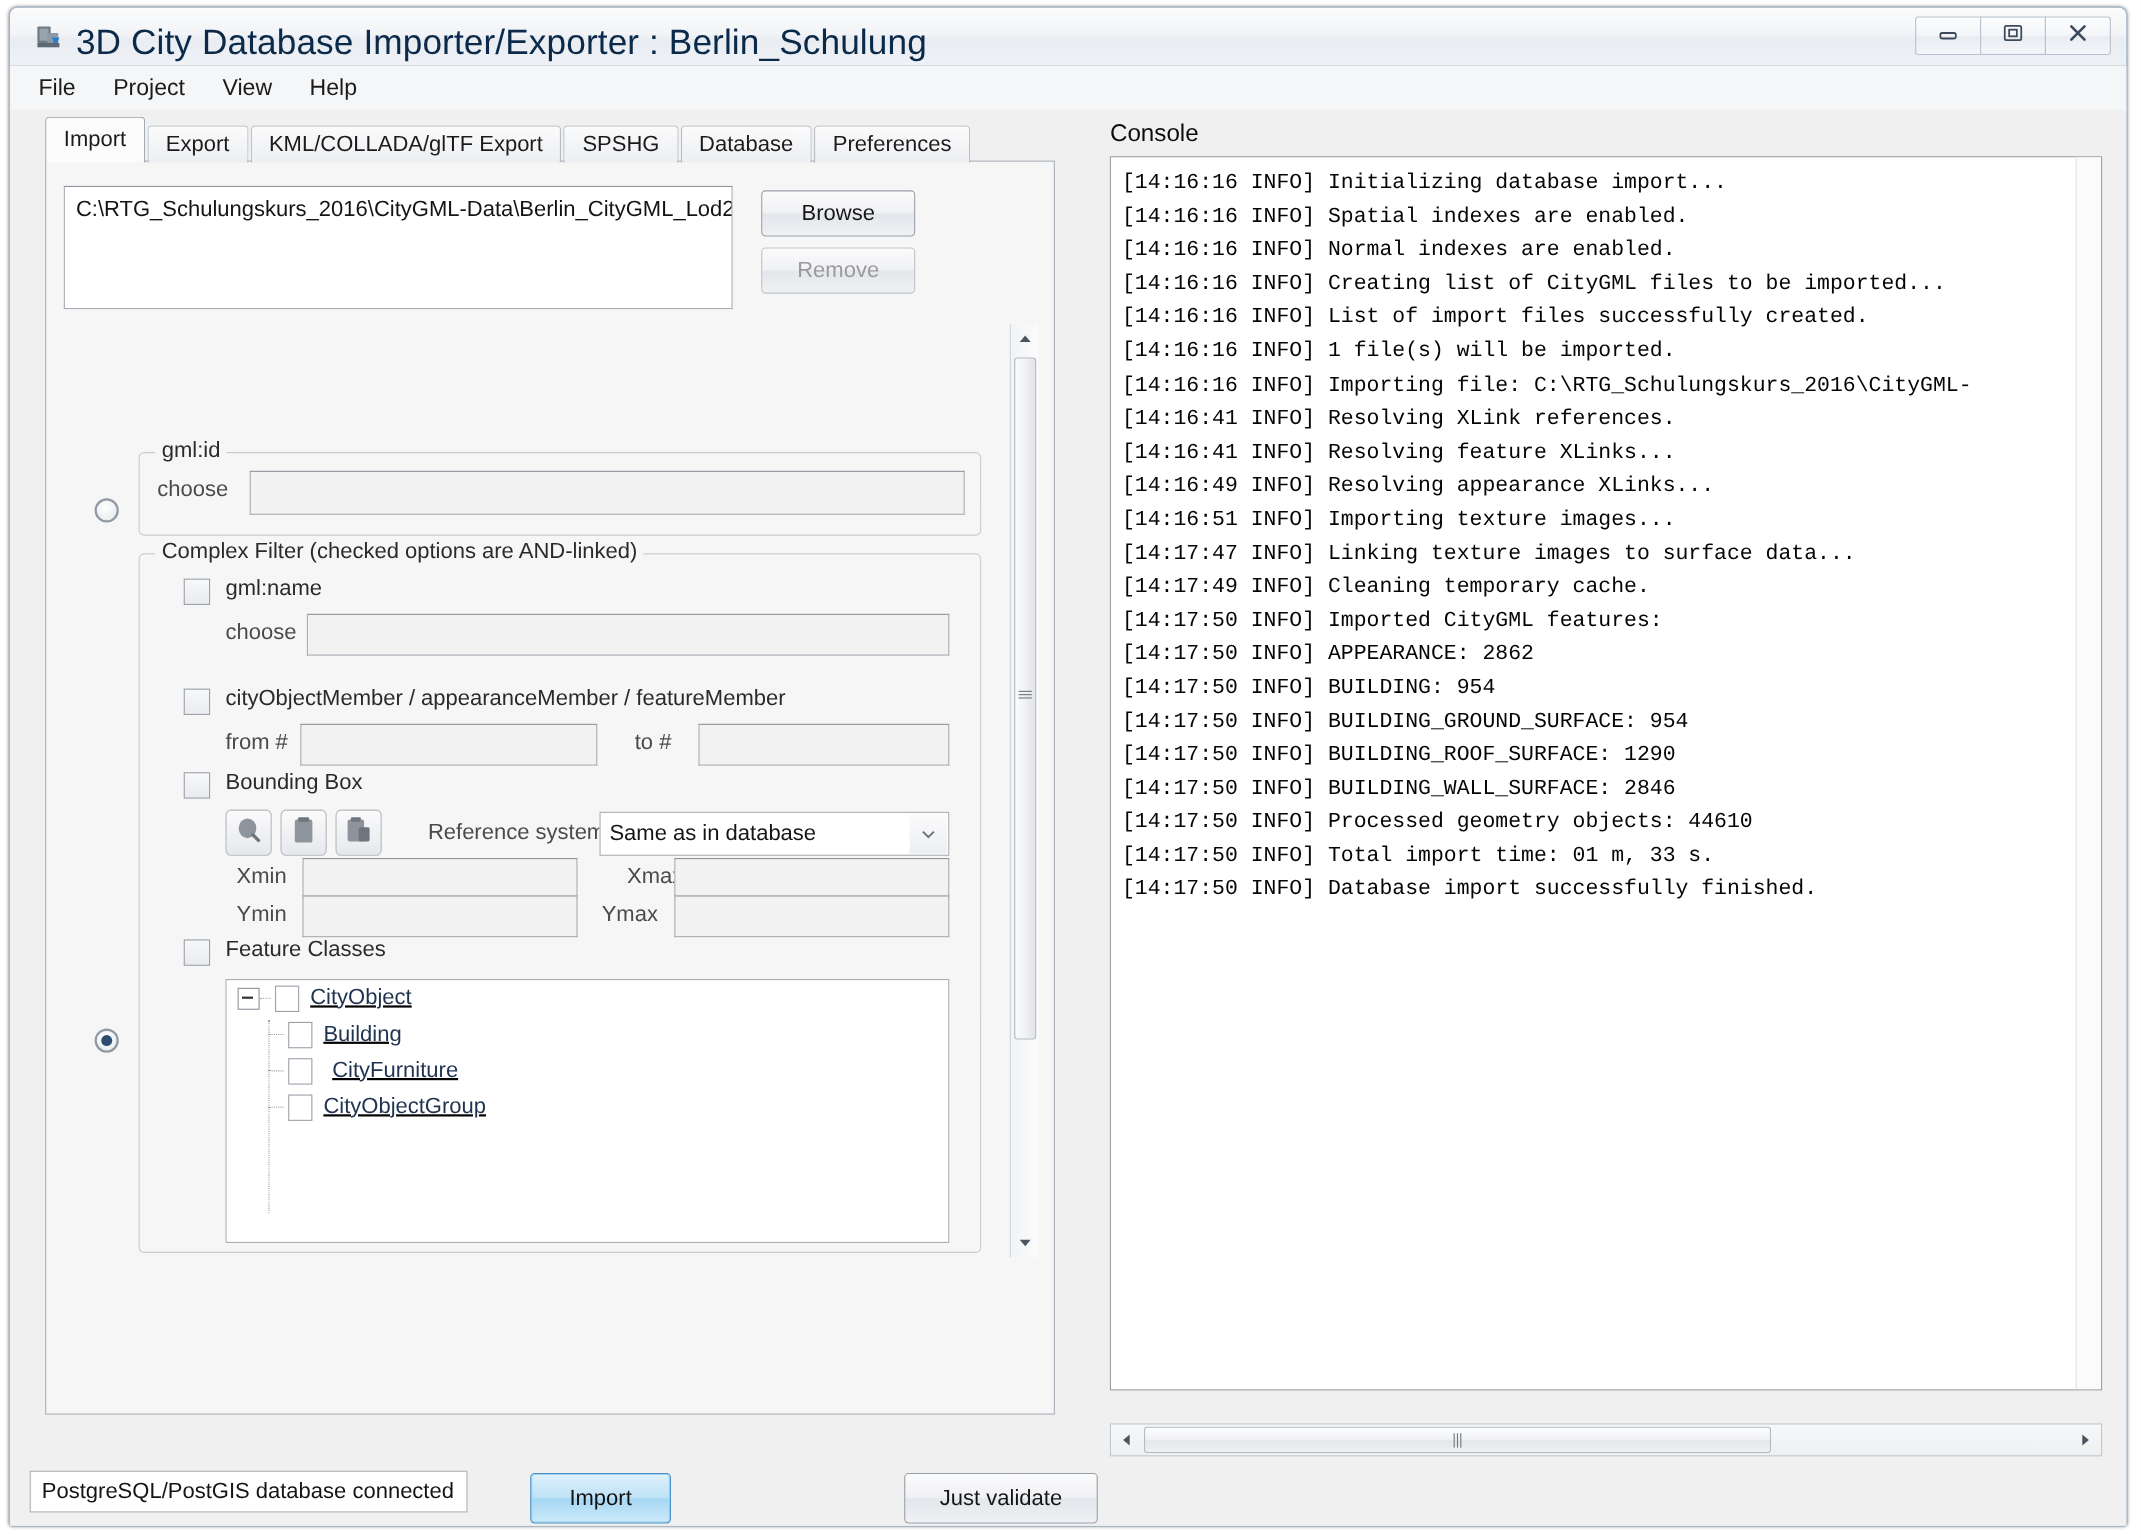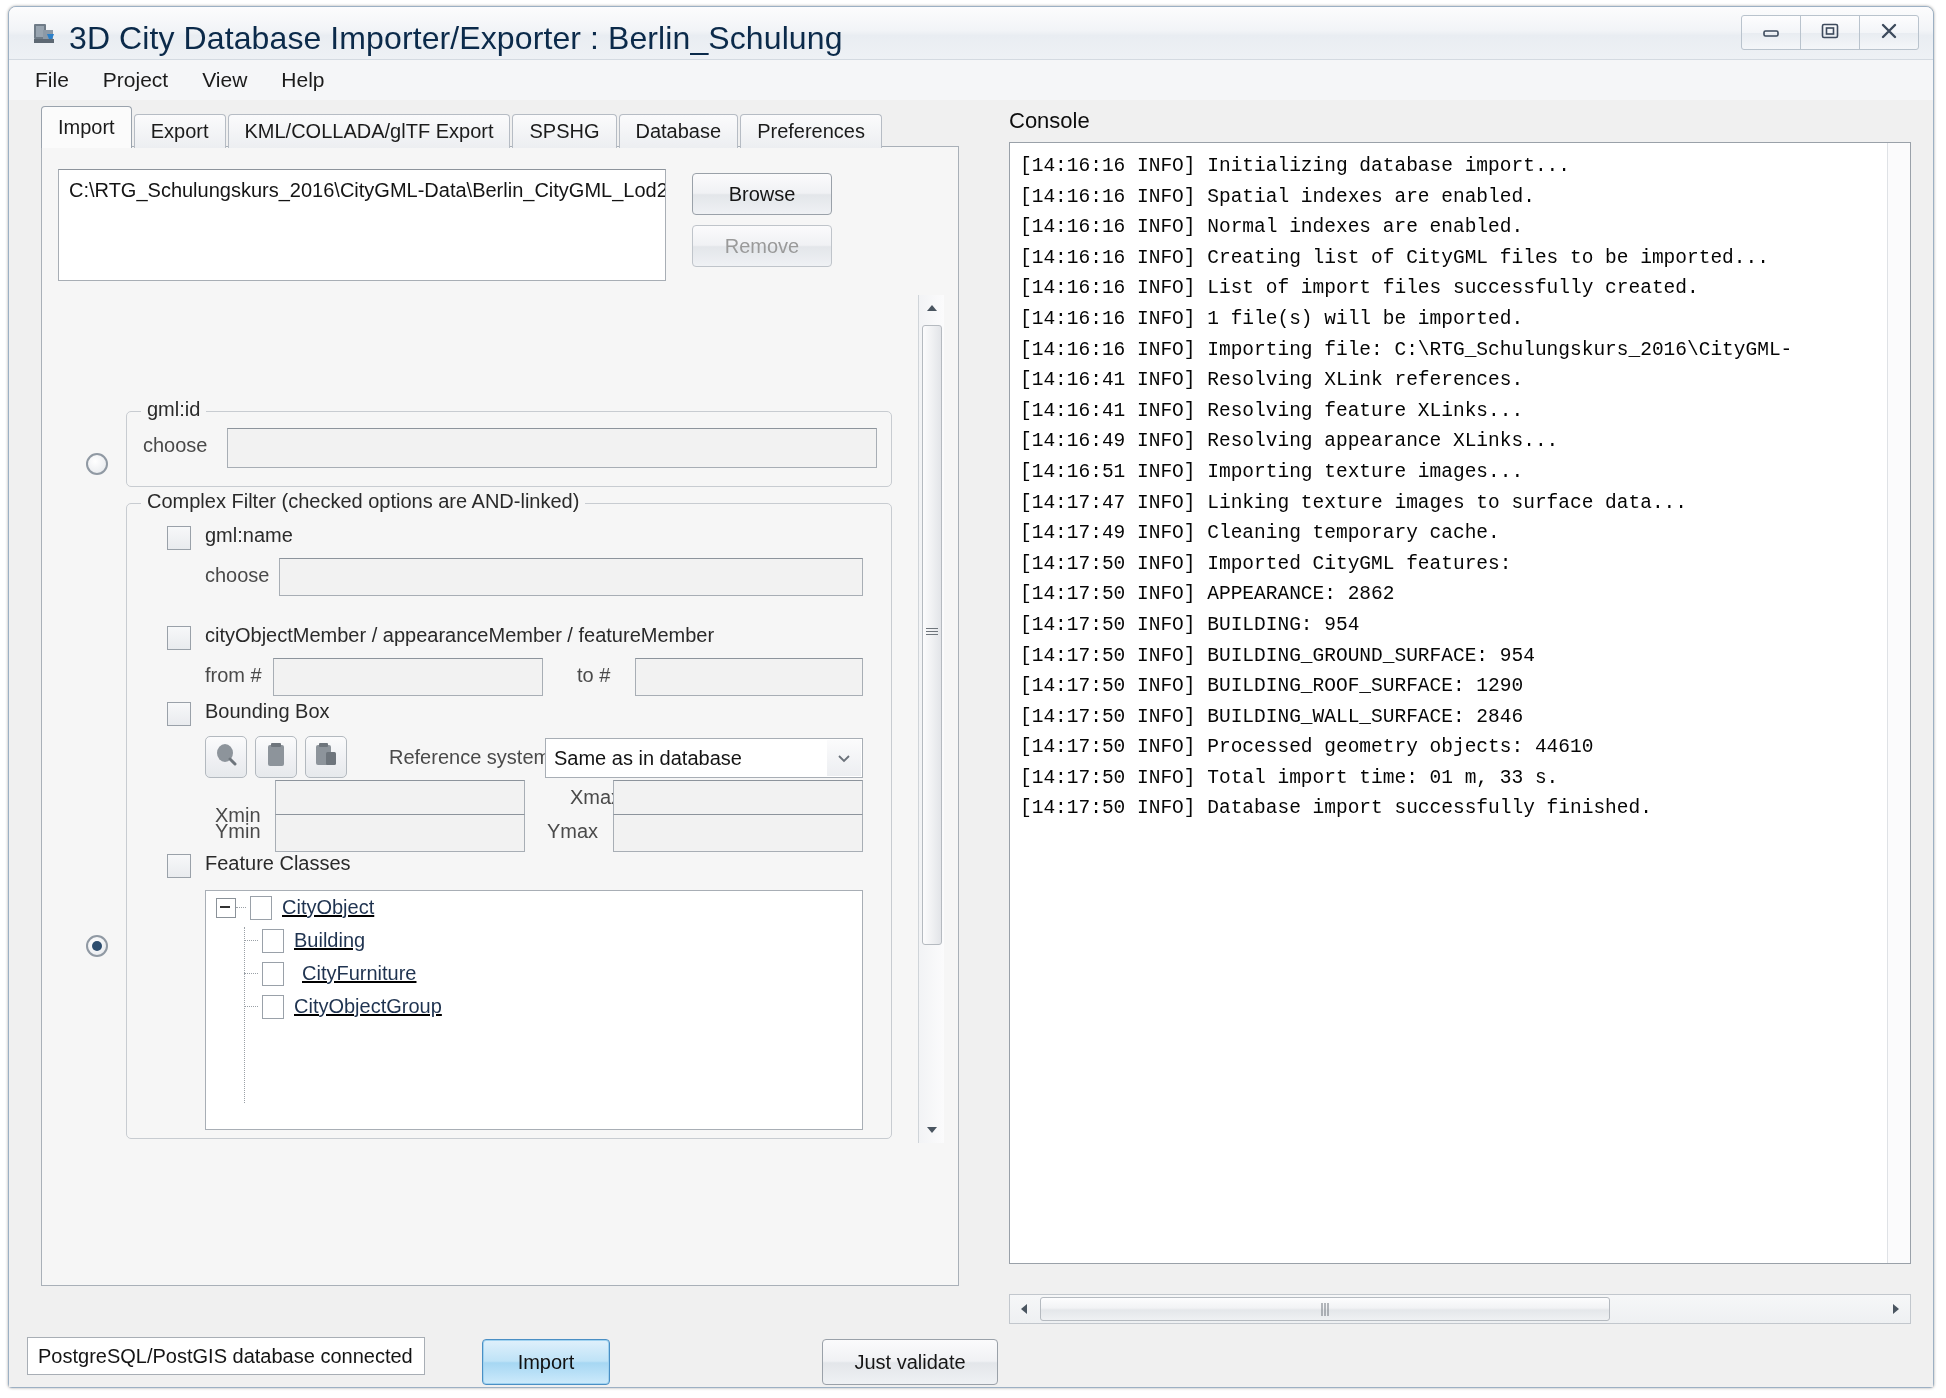--- a/index.html
+++ b/index.html
@@ -522,21 +522,21 @@
             <span class="lbl dim" style="left:262px; top:242px;">Reference system</span>
             <div class="combo" style="left:418px; top:234px; width:318px; height:40px;">
               <span>Same as in database</span>
               <span class="arrowbox">
                 <svg width="14" height="10" viewBox="0 0 14 10">
                     <path d="M2 3 L7 8 L12 3" stroke="#6b727a" stroke-width="1.8" fill="none"></path>
                   </svg>
               </span>
             </div>
 
-            <span class="lbl dim" style="left:88px; top:300px;">Xmin</span>
+            <span class="lbl dim" style="left:88px; top:282px;">Xmin</span>
             <div class="textfield" style="position:absolute; left:148px; top:276px; width:250px; height:38px;"></div>
             <span class="lbl dim" style="left:443px; top:282px;">Xmax</span>
             <div class="textfield" style="position:absolute; left:486px; top:276px; width:250px; height:38px;"></div>
 
             <span class="lbl dim" style="left:88px; top:316px;">Ymin</span>
             <div class="textfield" style="position:absolute; left:148px; top:310px; width:250px; height:38px;"></div>
             <span class="lbl dim" style="left:420px; top:316px;">Ymax</span>
             <div class="textfield" style="position:absolute; left:486px; top:310px; width:250px; height:38px;"></div>
 
             <div class="cb" style="left:40px; top:350px;"></div>

